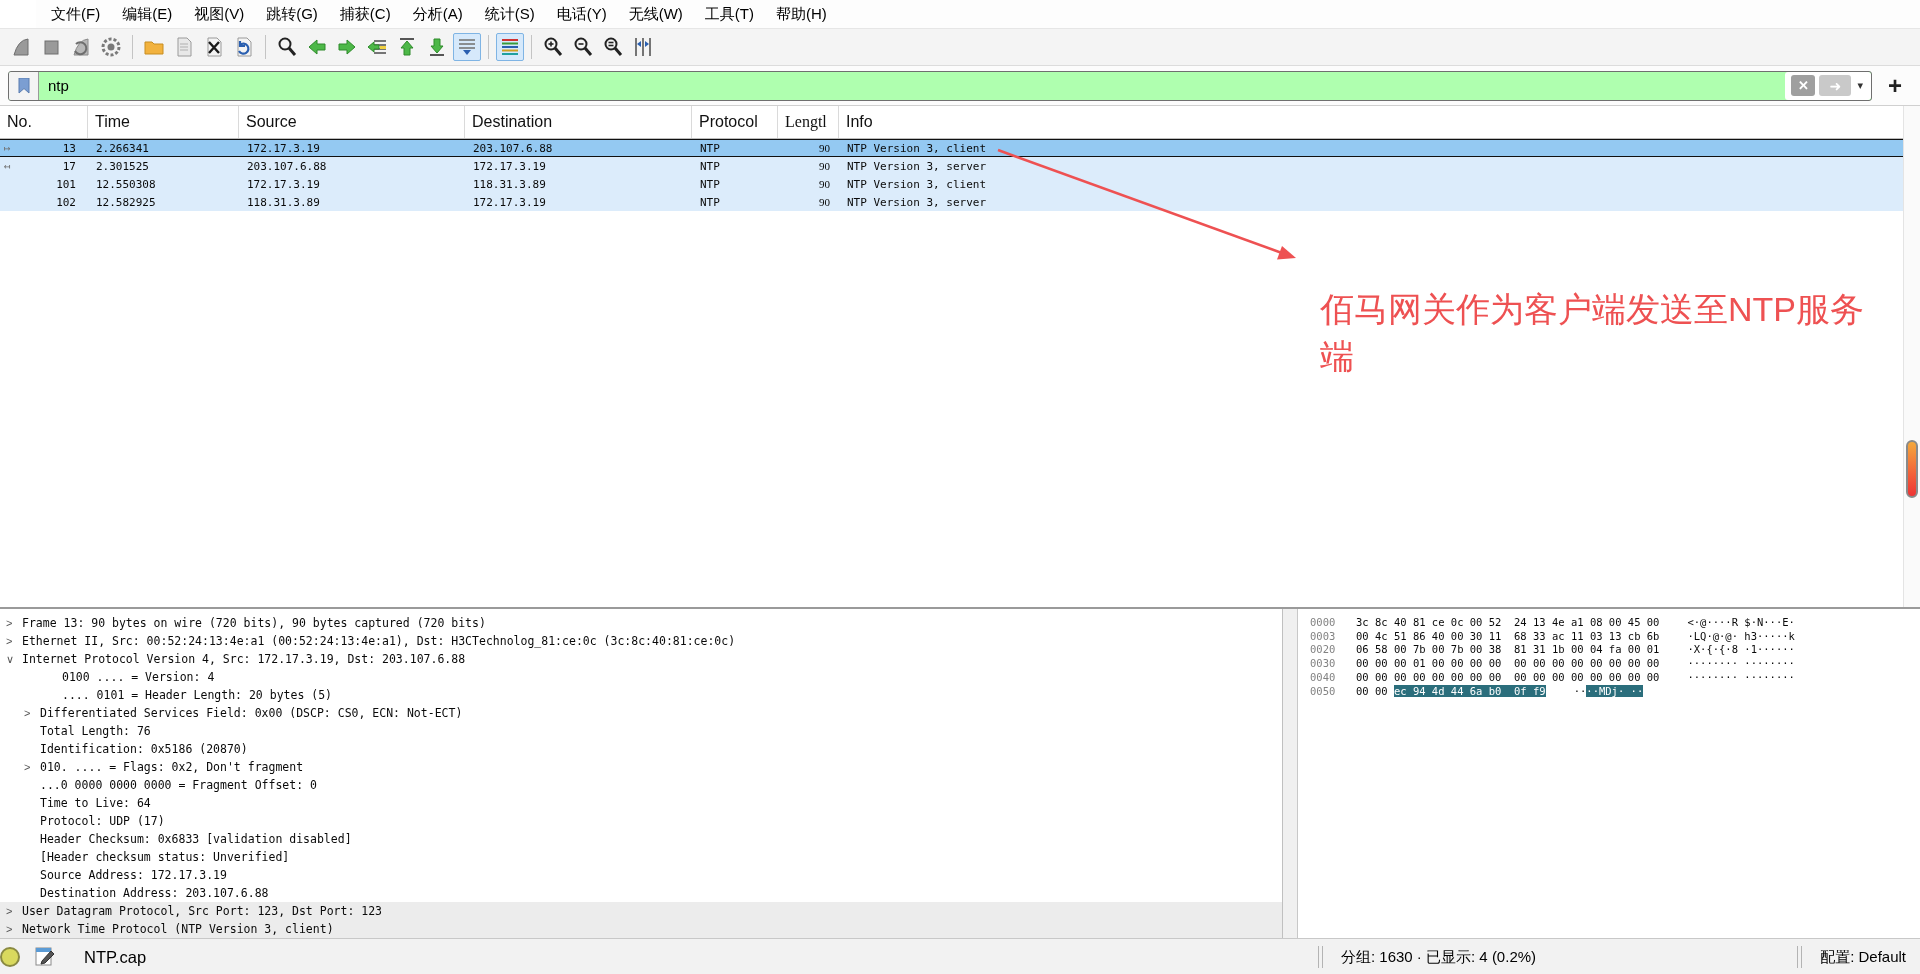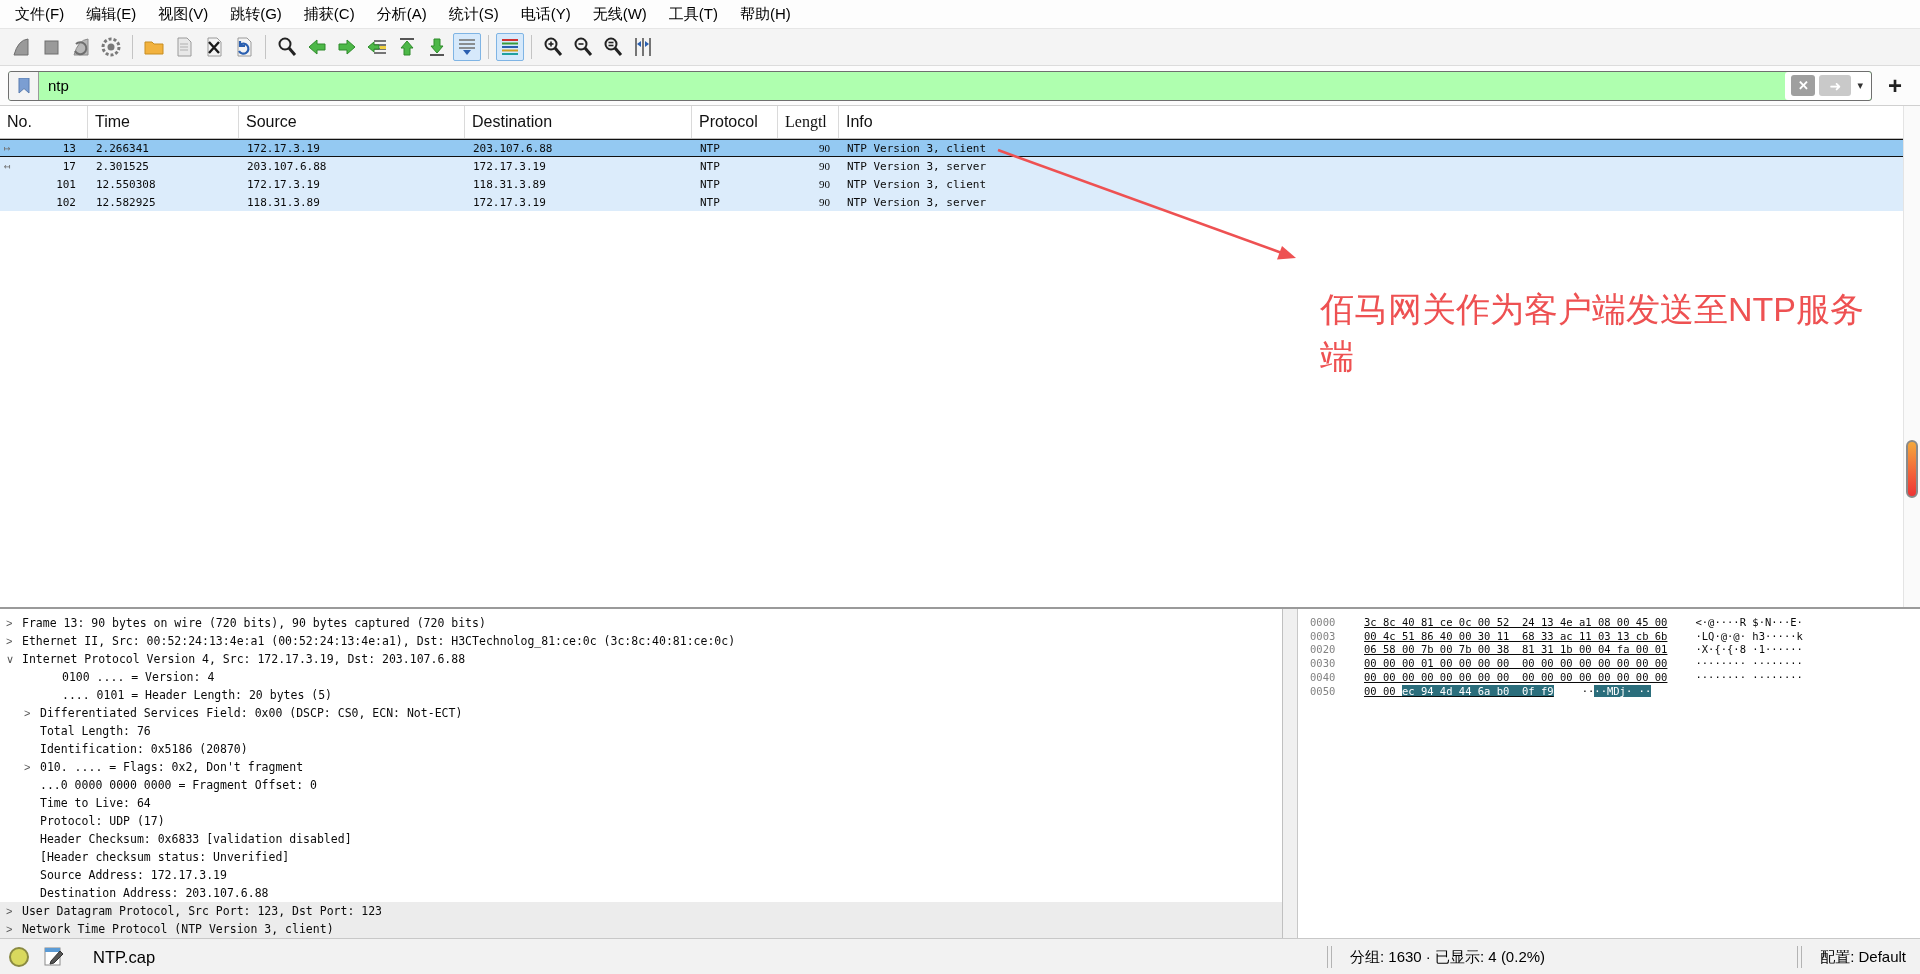--- a/index.html
+++ b/index.html
@@ -1,20 +1,20 @@
 <!DOCTYPE html>
 <html><head>
 <meta charset="utf-8">
 <style>
   * { margin:0; padding:0; box-sizing:border-box; }
   body { font-family:"Liberation Sans", sans-serif; background:#ffffff; }
   .window { position:relative; width:1920px; height:974px; background:#fff; overflow:hidden; }
 
   
-  .menubar { height:28px; background:#fdfdfd; display:flex; align-items:center; padding-left:4px; font-size:15px; color:#000; }
+  .menubar { height:28px; background:#fdfdfd; display:flex; align-items:center; padding-left:4px; font-size:15px; color:#000;margin-left:36px; }
   .menu-item { padding:0 11px; height:100%; display:flex; align-items:center; cursor:default; }
 
   
   .toolbar { height:38px; background:#f4f4f4; border-top:1px solid #e6e6e6; border-bottom:1px solid #dcdcdc; display:flex; align-items:center; padding-left:6px; }
   .tbtn { width:28px; height:28px; display:flex; align-items:center; justify-content:center; margin:0 1px; border:1px solid transparent; }
   .tbtn.hl { background:#d6e9fb; border:1px solid #7fb4e4; border-radius:2px; }
   .tsep { width:1px; height:24px; background:#c4c4c4; margin:0 6px; }
 
   
   .filterbar { height:40px; background:#fcfcfc; border-bottom:1px solid #d0d0d0; display:flex; align-items:center; padding:0 8px; }
@@ -50,27 +50,27 @@
   .dline { height:18px; display:flex; align-items:center; white-space:pre; }
   .dline.shade { background:#ececec; }
   .exp { width:16px; color:#555; font-size:11px; font-family:"Liberation Sans",sans-serif; flex:none; }
   .lvl0 .exp { margin-left:6px; }
   .lvl1 .exp { margin-left:24px; }
   .lvl2 .exp { margin-left:46px; }
   .dscroll { width:15px; background:#f0f0f0; border-right:1px solid #c8c8c8; }
   .hexpane { flex:1; padding-top:7px; font-family:"DejaVu Sans Mono", monospace; font-size:10.5px; line-height:13.7px; color:#0a0a0a; overflow:hidden; }
   .hrow { display:flex; white-space:pre; }
   .off { color:#828282; width:42px; margin-left:12px; flex:none; }
-  .hx { margin-left:12px;text-decoration:underline; }
+  .hx { margin-left:4px; }
   .asc { margin-left:28px; }
   .hsel { background:#2b6e7c; color:#ffffff; }
 
   
   .statusbar { height:37px; background:#f2f2f2; border-top:1px solid #c8c8c8; display:flex; align-items:center; font-size:15px; color:#000; }
-  .sb-left { width:1318px; display:flex; align-items:center; padding-left:0; flex:none;margin-left:9px; }
+  .sb-left { width:1318px; display:flex; align-items:center; padding-left:0; flex:none; }
   .expert-circle { width:20px; height:20px; border-radius:50%; background:#d9d95e; border:2px solid #8a8a42; }
   .comment-ic { margin-left:14px; }
   .sb-file { margin-left:28px; font-size:16.5px; }
   .sb-sep { width:5px; height:22px; border-left:1px solid #b4b4b4; border-right:1px solid #b4b4b4; flex:none; }
   .sb-mid { flex:1; padding-left:18px; }
   .sb-right { padding:0 14px 0 18px; }
 </style>
 </head>
 <body>
 

